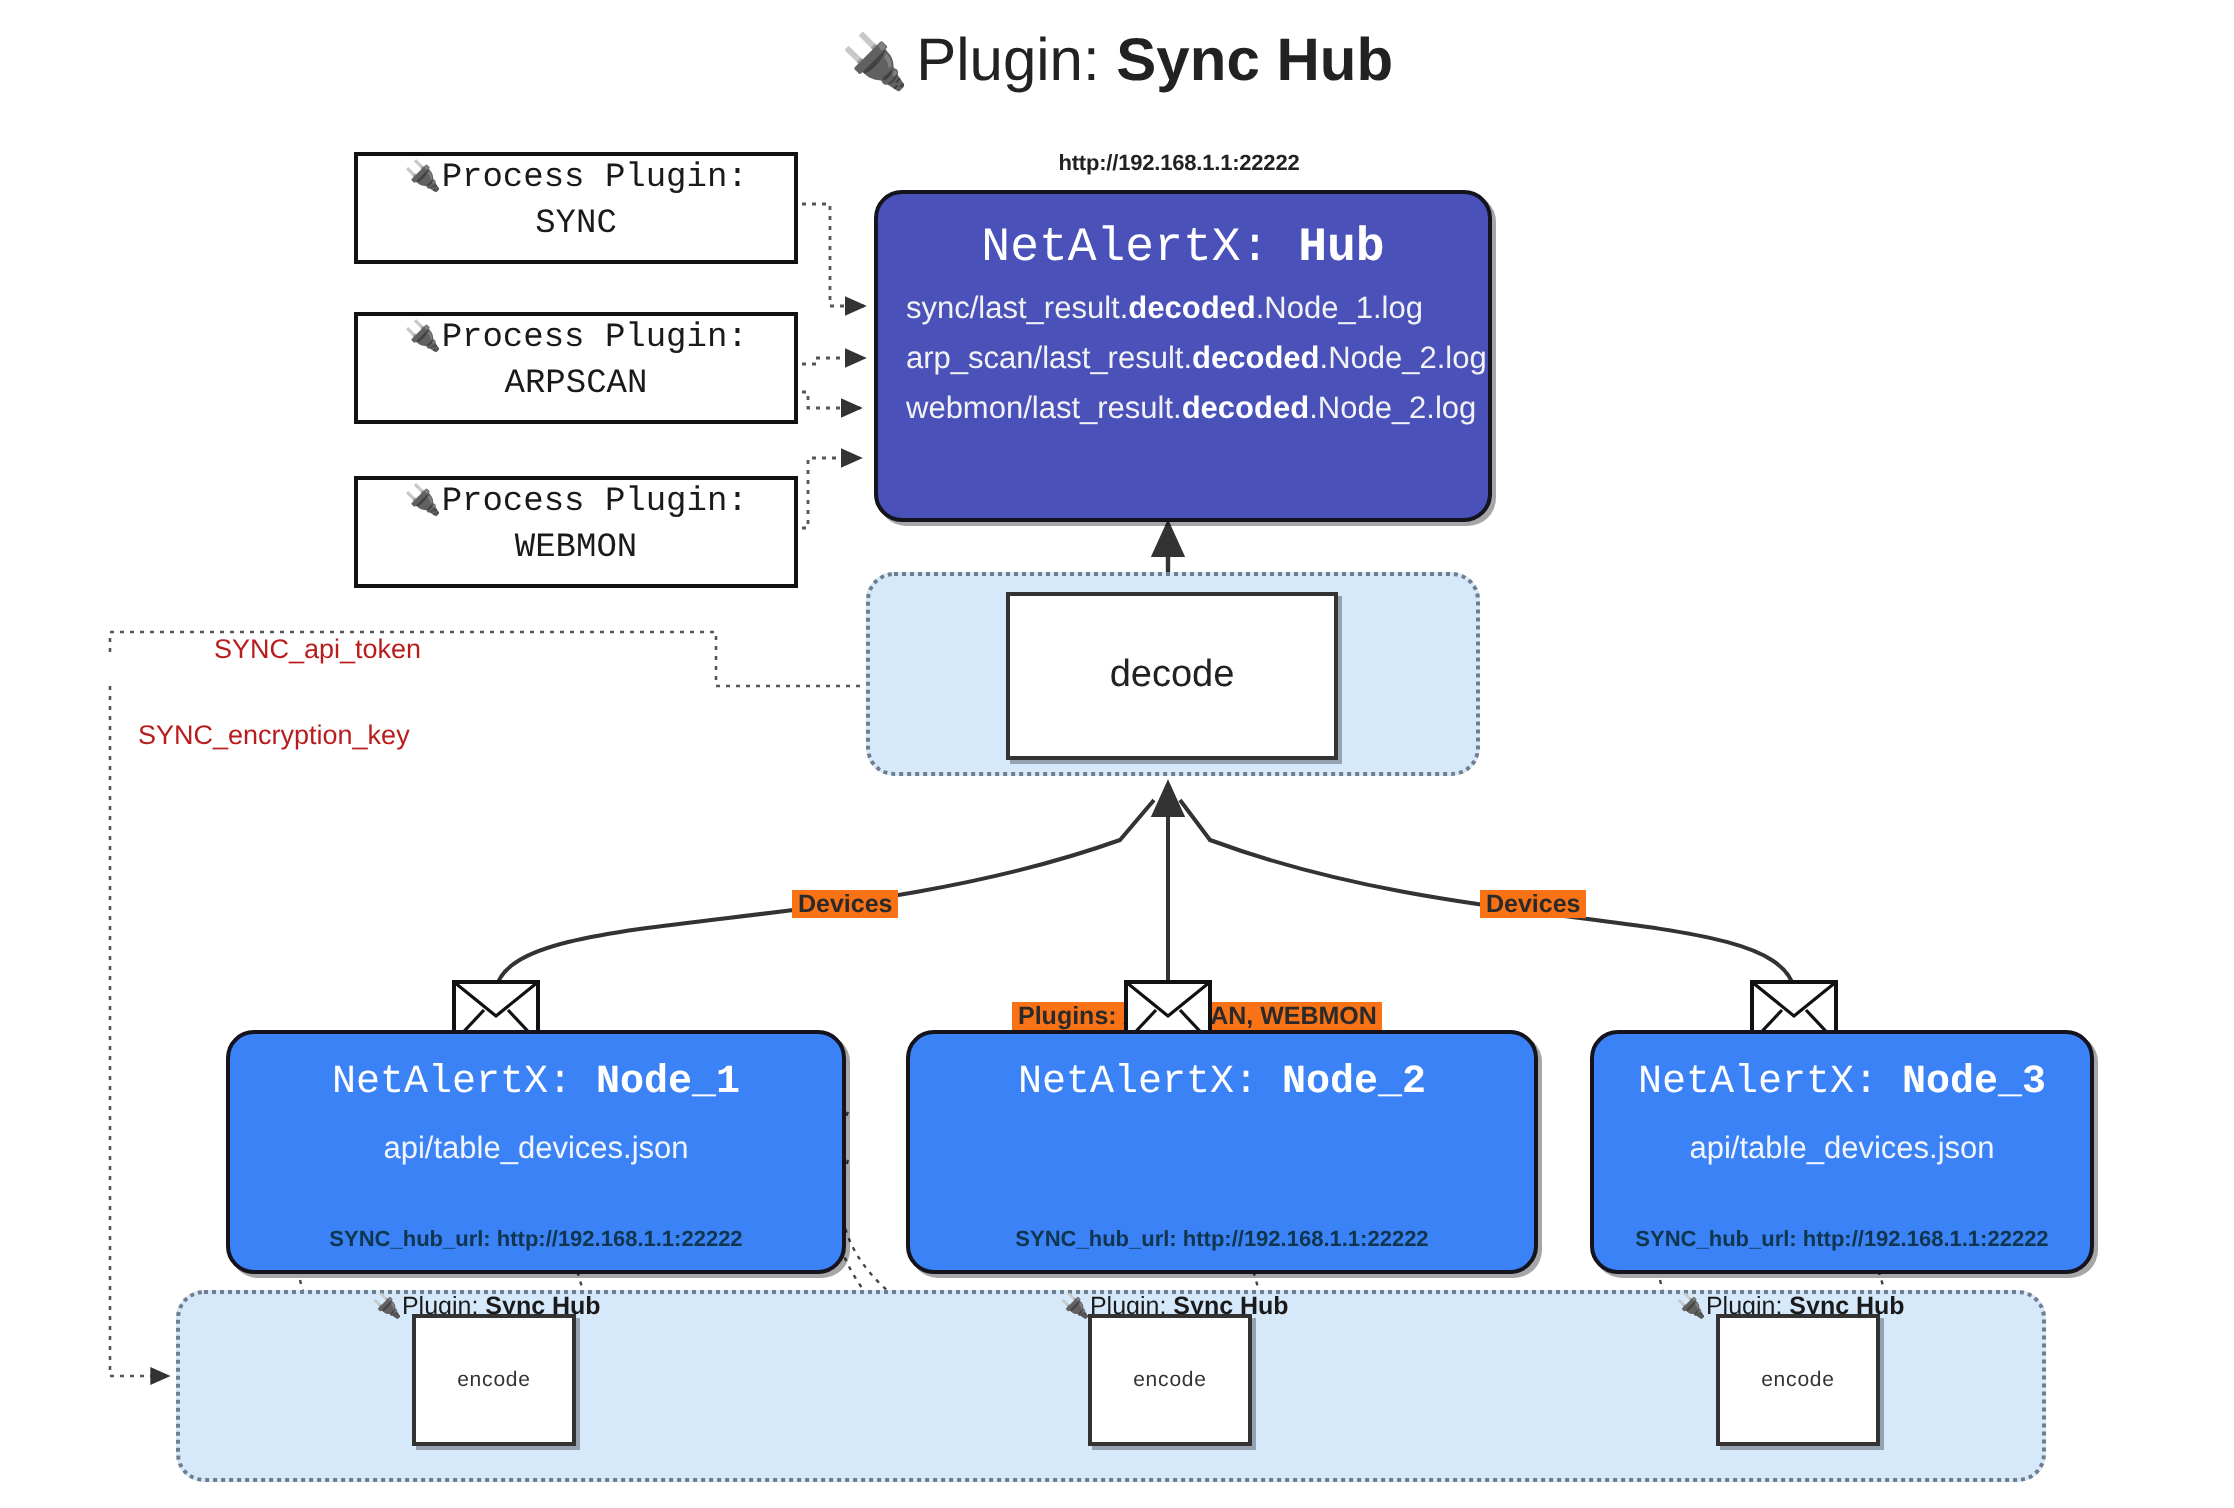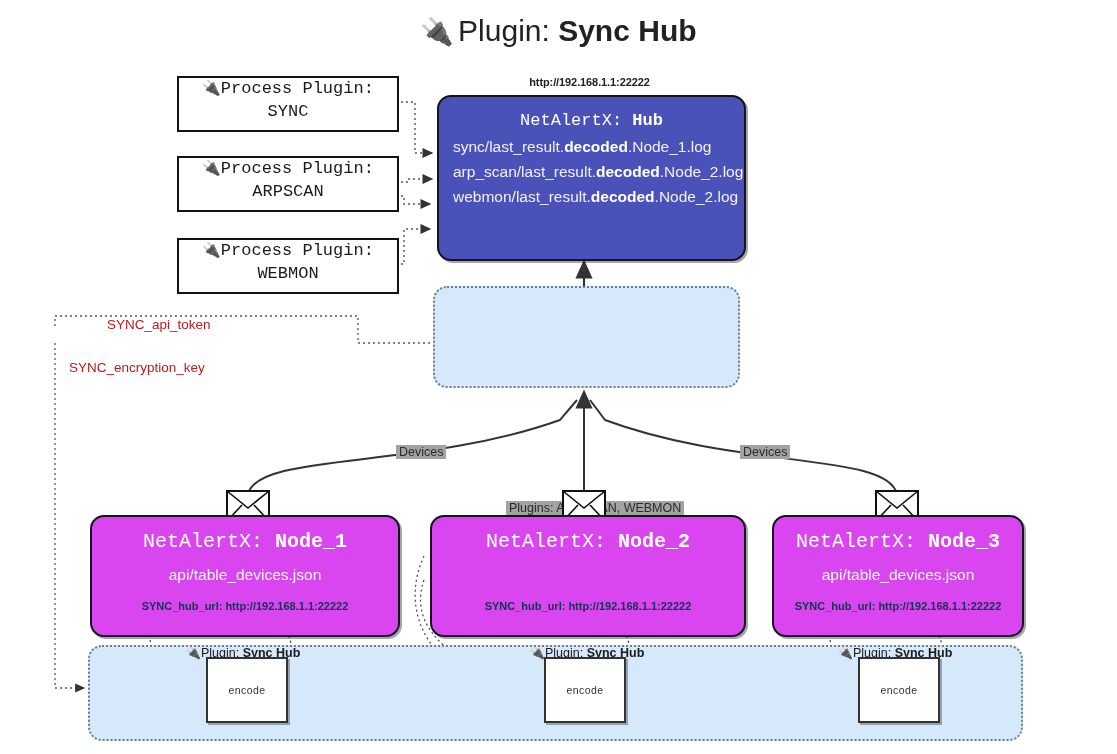--- a/index.html
+++ b/index.html
@@ -46,21 +46,21 @@
     left:437px; top:95px; width:305px; height:162px;
     background:#4a51b8;
     border:2px solid #14141e;
     border-radius:14px;
     box-shadow:2px 2px 0 rgba(0,0,0,0.35);
     color:#ffffff;
   }
   #hub .hub-title {
     text-align:center;
     font-family:"Liberation Mono", monospace;
-    font-size:17px;
+    font-size:24px;
     margin-top:14px;
     white-space:nowrap;
   }
   #hub .hub-title .b { font-weight:bold; }
   #hub .loglist { margin-top:4px; }
   #hub .logline {
     font-size:15.5px;
     color:#f2f2f5;
     padding-left:14px;
     line-height:1.62;
@@ -104,24 +104,25 @@
     font-size:12.5px; color:#1a1a1a;
     white-space:nowrap;
   }
   .plugin-cap .plug { font-size:12px; }
   .plugin-cap .b { font-weight:bold; }
 
   
   .node {
     border:2px solid #14141e;
     border-radius:14px;
-    background:#d946ef;
+    background:#3b82f6;
     box-shadow:2px 2px 0 rgba(0,0,0,0.35);
     color:#ffffff;
     overflow:hidden;
+    margin-left:23px;
   }
   .node .n-title {
     text-align:center;
     font-family:"Liberation Mono", monospace;
     font-size:20px;
     margin-top:13px;
     white-space:nowrap;
   }
   .node .n-title .b { font-weight:bold; }
   .node .n-line {
@@ -129,36 +130,37 @@
     font-size:15.5px;
     color:#f0f6fb;
     line-height:1.6;
     white-space:nowrap;
   }
   .node .n-lines { margin-top:10px; }
   .node .n-foot {
     text-align:center;
     font-size:11px; font-weight:bold;
     color:#10354f;
-    position:absolute; left:0; right:0; bottom:23px;
+    position:absolute; left:0; right:0; bottom:9px;
     white-space:nowrap;
   }
   #node1 { left:90px; top:515px; width:306px; height:118px; }
   #node2 { left:430px; top:515px; width:312px; height:118px; }
   #node3 { left:772px; top:515px; width:248px; height:118px; }
 
   
   .env { width:44px; height:32px; }
 
   
   .edge-label {
     font-size:12.5px; color:#2a2a2a;
-    background:#a3a3a3;
+    background:#f97316;
     padding:0 3px;
     white-space:nowrap;
+    font-weight:bold;
   }
   .token-label {
     font-size:13.5px; color:#b91c1c;
     background:#ffffff;
     padding:0 3px;
     white-space:nowrap;
   }
 
   svg.overlay { position:absolute; left:0; top:0; width:1117px; height:754px; pointer-events:none; }
 </style>
@@ -232,20 +234,21 @@
       <span class="b">Hub</span>
     </div>
     <div class="loglist">
       <div class="logline"><span>sync/last_result.</span><span class="b">decoded</span><span>.Node_1.log</span></div>
       <div class="logline"><span>arp_scan/last_result.</span><span class="b">decoded</span><span>.Node_2.log</span></div>
       <div class="logline"><span>webmon/last_result.</span><span class="b">decoded</span><span>.Node_2.log</span></div>
     </div>
   </div>
 
   <div class="abs lb-container" id="decode-wrap"></div>
+  <div class="abs white-box" id="decode-box">decode</div>
 
   <div class="abs token-label" style="left:104px; top:317px;">SYNC_api_token</div>
   <div class="abs token-label" style="left:66px; top:360px;">SYNC_encryption_key</div>
 
   <div class="abs edge-label" style="left:396px; top:445px;">Devices</div>
   <div class="abs edge-label" style="left:740px; top:445px;">Devices</div>
   <div class="abs edge-label" style="left:506px; top:461px;margin-top:40px;">Plugins: ARPSCAN, WEBMON</div>
 
   <div class="abs" style="left:226px; top:490px;">
     <svg class="env" viewBox="0 0 44 32">

